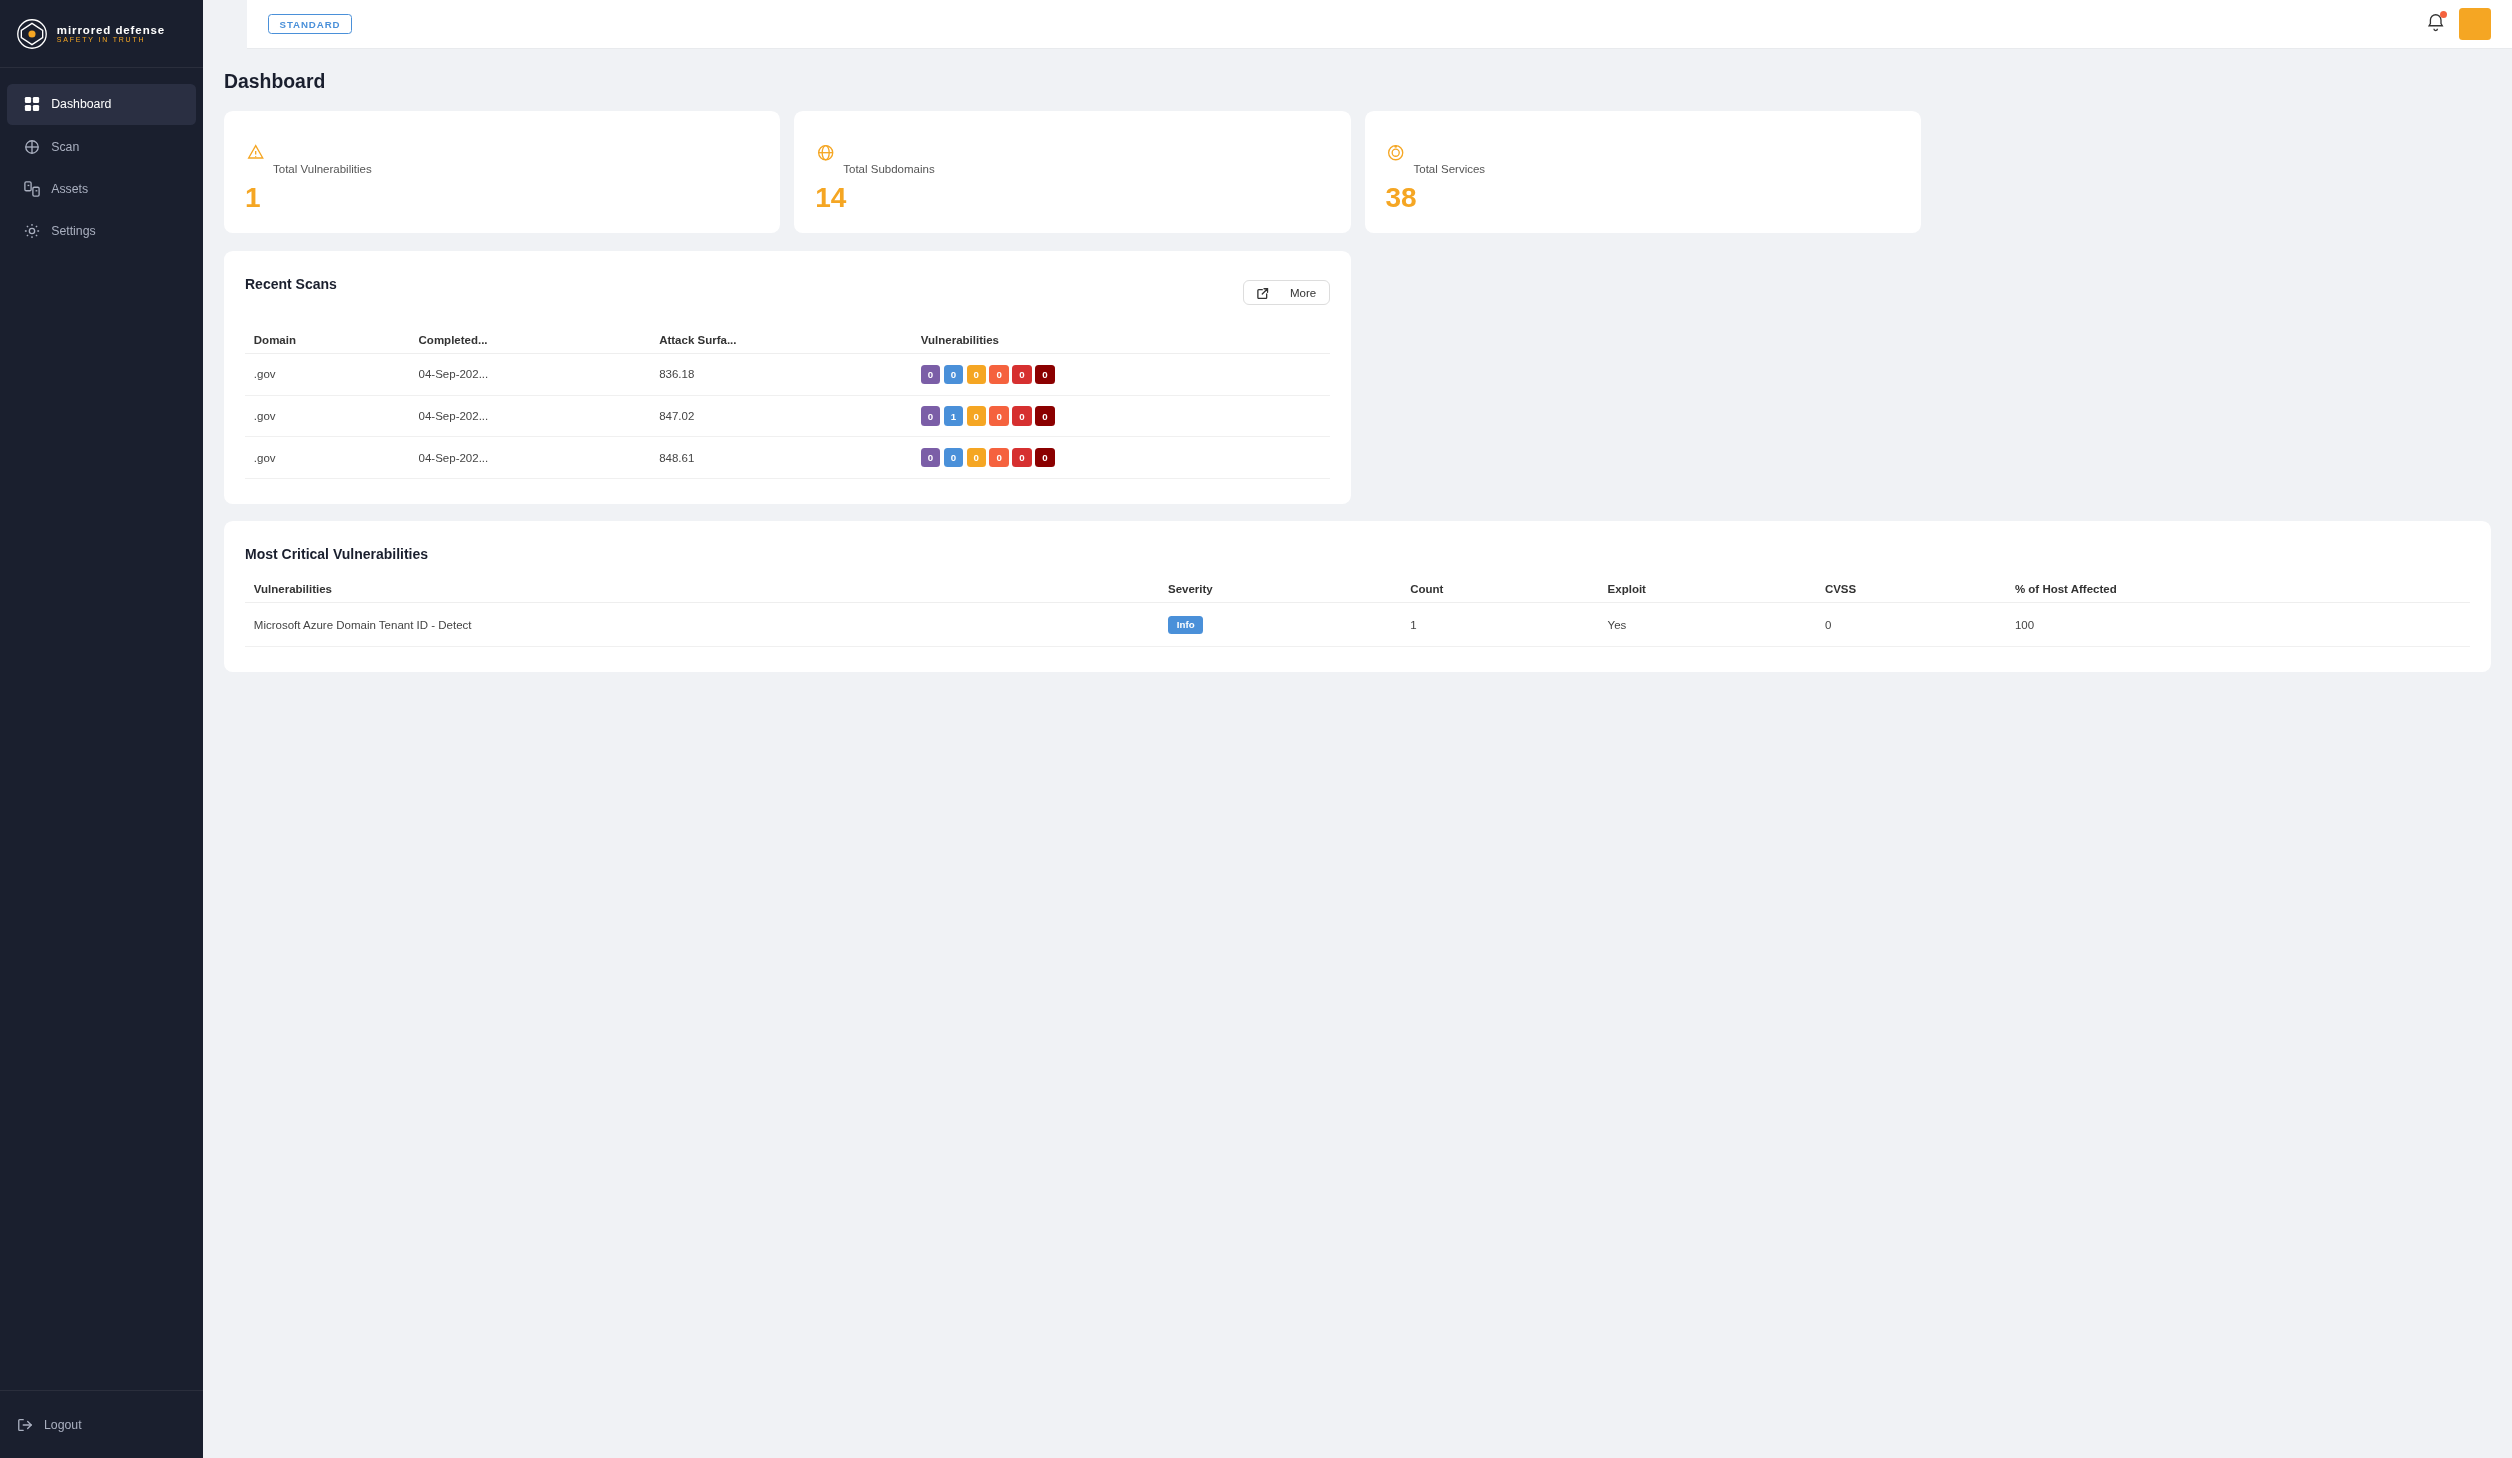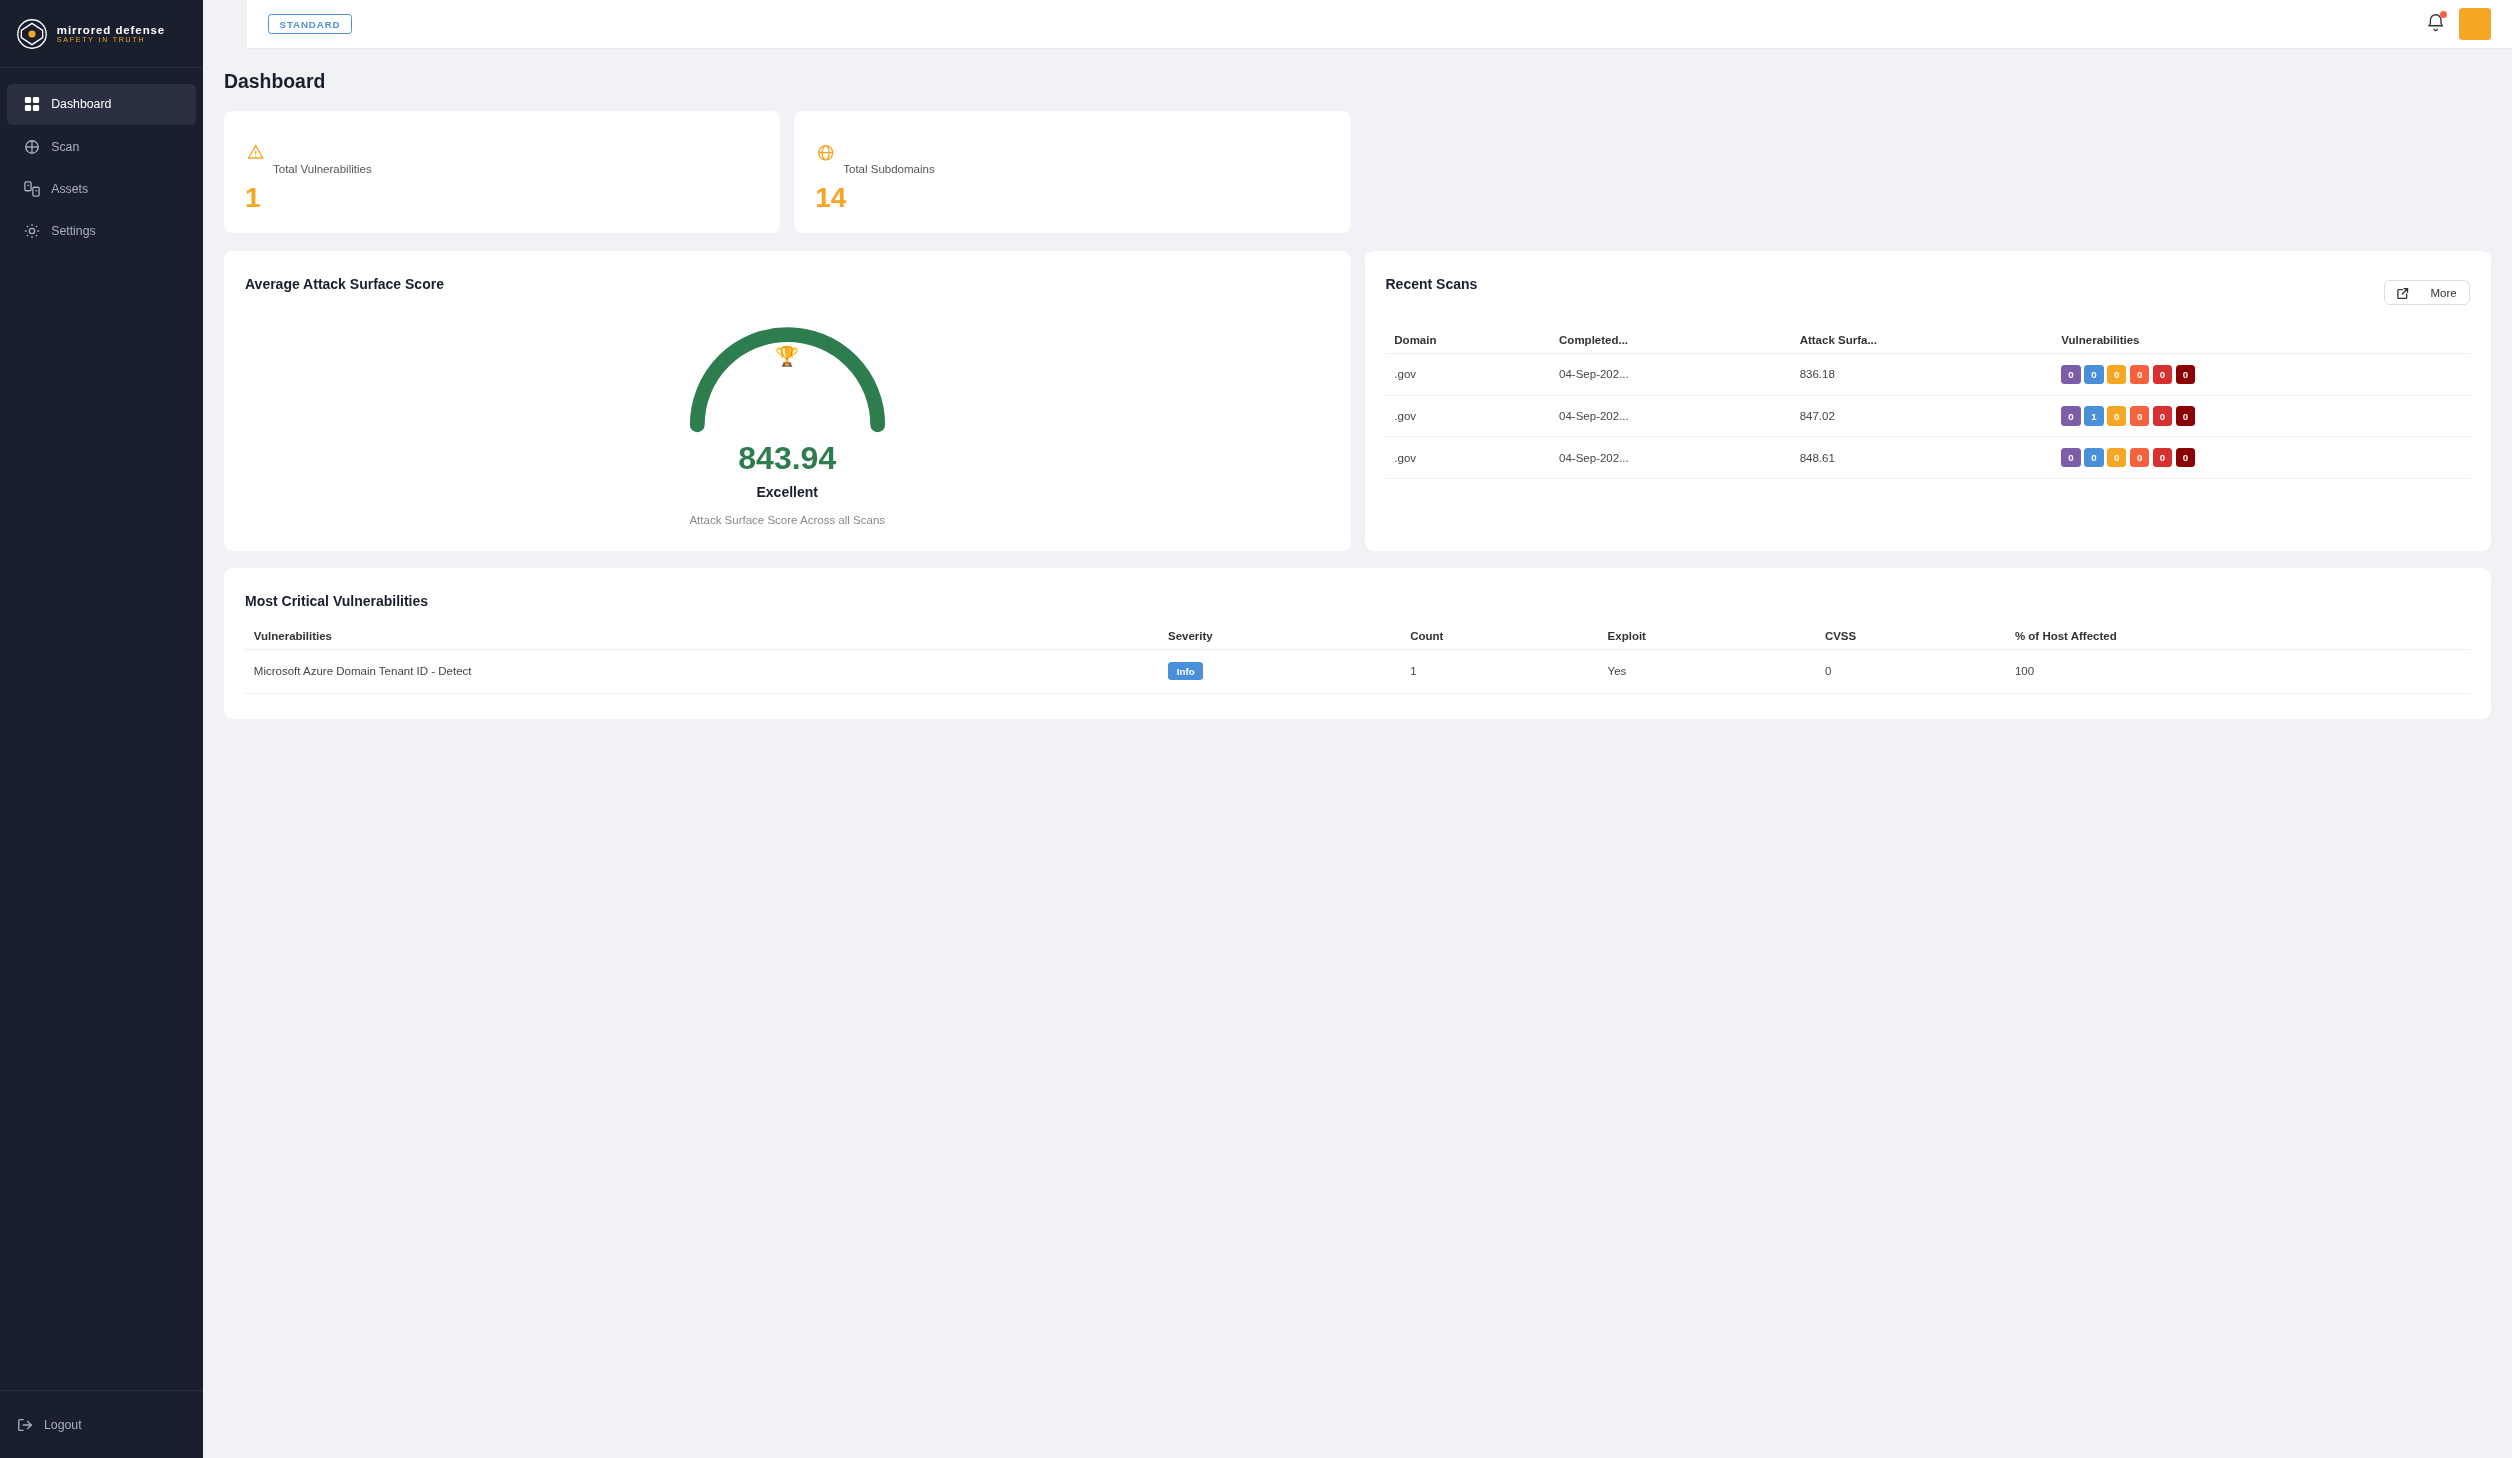--- a/index.html
+++ b/index.html
@@ -462,41 +462,37 @@
               <circle cx="11" cy="11" r="8" stroke="#f5a623" stroke-width="1.5" fill="none"></circle>
               <ellipse cx="11" cy="11" rx="4" ry="8" stroke="#f5a623" stroke-width="1.5" fill="none"></ellipse>
               <line x1="3" y1="11" x2="19" y2="11" stroke="#f5a623" stroke-width="1.5"></line>
             </svg>
           </span>
           <span class="stat-label">Total Subdomains</span>
         </div>
         <span class="stat-value">14</span>
       </div>
 
+      <div class="stat-card">
+        <div class="stat-header">
+          <span class="stat-icon">
+            <svg width="19.4" height="19.4" viewBox="0 0 22 22" fill="none">
+              <circle cx="11" cy="11" r="4" stroke="#f5a623" stroke-width="1.5" fill="none"></circle>
+              <circle cx="11" cy="11" r="8" stroke="#f5a623" stroke-width="1.5" fill="none"></circle>
+              <circle cx="11" cy="4" r="1.5" fill="#f5a623"></circle>
+            </svg>
+          </span>
+          <span class="stat-label">Total Services</span>
+        </div>
+        <span class="stat-value">38</span>
+      </div>
     </div>
 
     <div class="bottom-row">
 
-      <div class="score-card">
-        <span class="card-title">Average Attack Surface Score</span>
-        <div class="gauge-container">
-          <div class="gauge-wrap">
-            <svg class="gauge-svg" viewBox="0 0 260 150">
-
-              <path d="M 20 140 A 110 110 0 0 1 240 140" fill="none" stroke="#e8e8e8" stroke-width="18" stroke-linecap="round"></path>
-
-              <path d="M 20 140 A 110 110 0 0 1 240 140" fill="none" stroke="#2e7d4f" stroke-width="18" stroke-linecap="round" stroke-dasharray="345 410" stroke-dashoffset="0"></path>
-            </svg>
-            <span class="gauge-center-icon">🏆</span>
-          </div>
-          <div class="gauge-score">843.94</div>
-          <div class="gauge-label">Excellent</div>
-          <div class="gauge-sub">Attack Surface Score Across all Scans</div>
-        </div>
-      </div>
 
       <div class="scans-card">
         <div class="scans-header">
           <span class="card-title">Recent Scans</span>
           <button class="more-btn">
             <svg width="12.3" height="12.3" viewBox="0 0 14 14" fill="none">
               <path d="M8 2h4v4M12 2L6 8" stroke="#333" stroke-width="1.5" stroke-linecap="round"></path>
               <path d="M6 3H2a1 1 0 00-1 1v8a1 1 0 001 1h8a1 1 0 001-1V8" stroke="#333" stroke-width="1.5" stroke-linecap="round"></path>
             </svg>
             <span>More</span>

